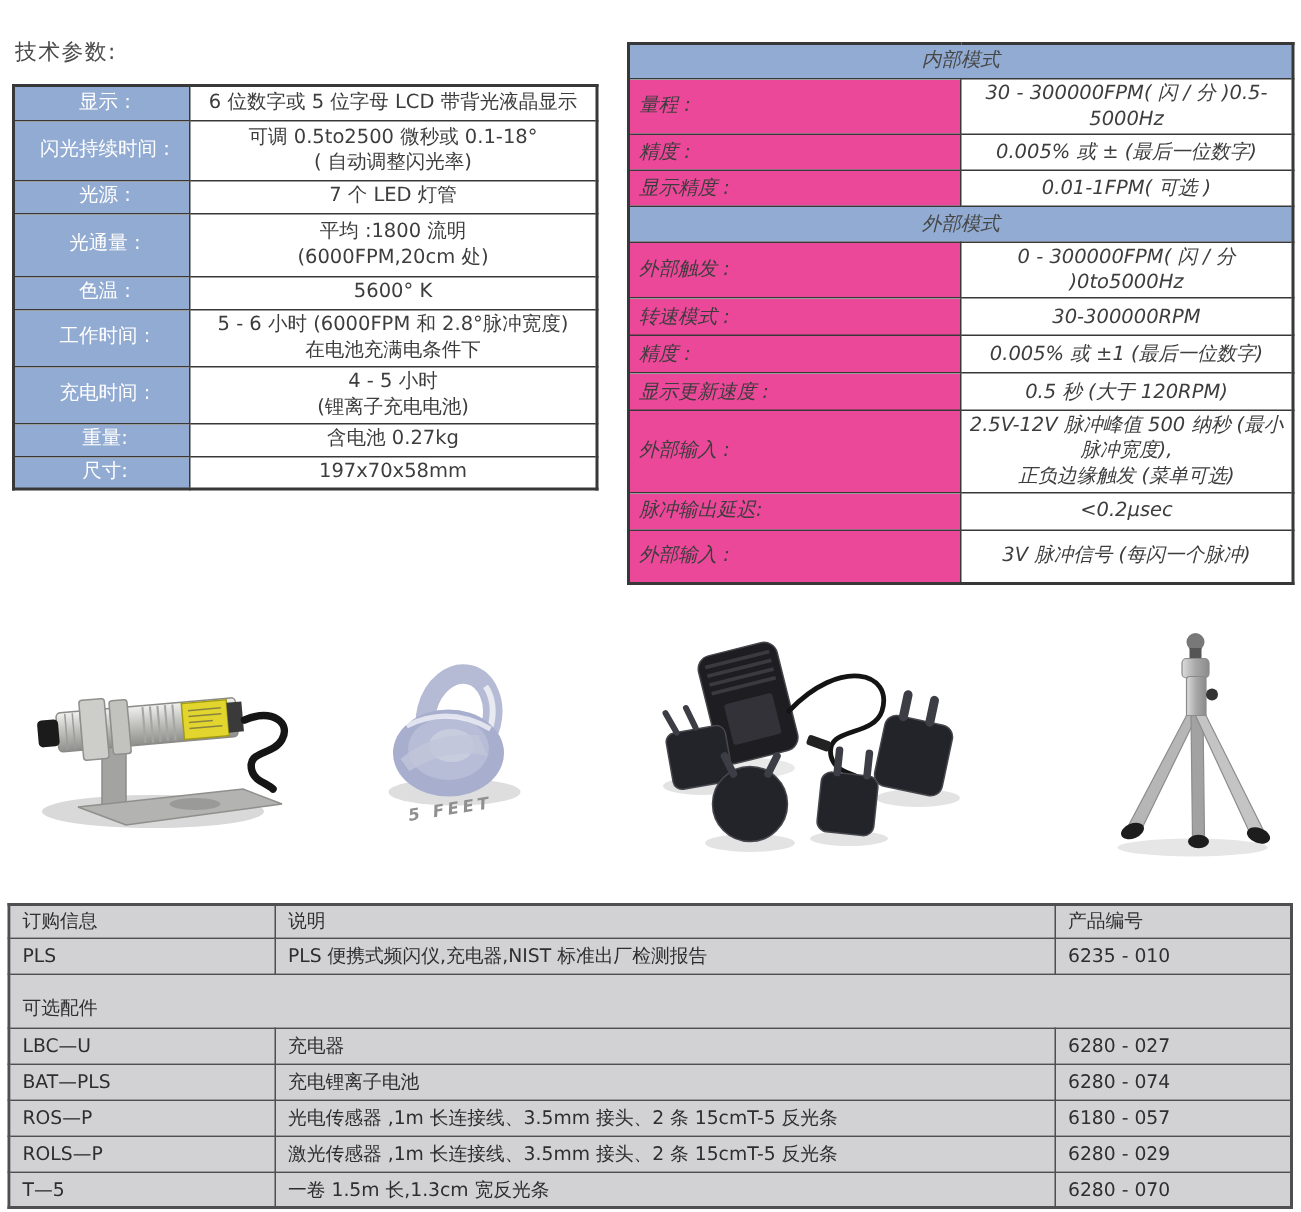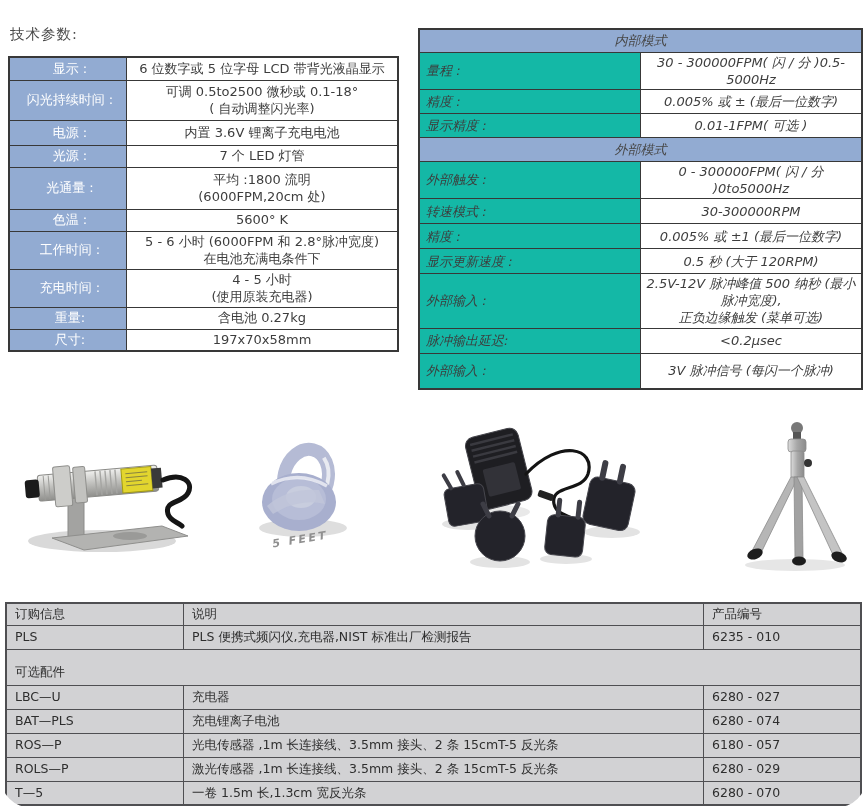--- a/index.html
+++ b/index.html
@@ -1,36 +1,36 @@
 <!DOCTYPE html>
 <html><head>
 <meta charset="utf-8">
 <style>
   html,body{margin:0;padding:0;background:#ffffff;}
   body{font-family:"DejaVu Sans","Liberation Sans",sans-serif;}
-  #page{position:relative;width:867px;height:808px;background:#ffffff;overflow:hidden;border-radius:32px;}
+  #page{position:relative;width:867px;height:808px;background:#ffffff;overflow:hidden;}
 
   
   table{border-collapse:collapse;table-layout:fixed;position:absolute;}
   td{overflow:hidden;}
 
   
   #title{position:absolute;left:10px;top:25px;font-size:14.5px;color:#4a4a4a;letter-spacing:1px;}
 
   
   #left-table{left:8px;top:56px;width:391px;border:2px solid #383838;}
   #left-table td{border:1.5px solid #383838;font-size:13px;line-height:1.32;padding:1px 4px;vertical-align:middle;}
   #left-table td.lbl{width:104px;background:#92abd2;color:#ffffff;text-align:center;padding-left:8px;}
   #left-table td.val{text-align:center;color:#3d3d3d;}
 
   
   #right-table{left:418px;top:28px;width:445px;border:2px solid #383838;}
   #right-table td{border:1.5px solid #383838;font-size:13px;line-height:1.32;padding:1px 4px;vertical-align:middle;font-style:italic;}
   #right-table td.hdr{background:#92abd2;color:#474747;text-align:center;}
-  #right-table td.lbl{width:106px;background:#14b8a6;color:#3d3d3d;text-align:left;padding-left:6px;}
+  #right-table td.lbl{width:106px;background:#ec4899;color:#3d3d3d;text-align:left;padding-left:6px;}
   #right-table td.val{text-align:center;color:#3d3d3d;}
 
   
   #order-table{left:5px;top:602px;width:857px;border:2px solid #4f4f52;}
   #order-table td{border:1.5px solid #4f4f52;background:#d2d2d4;color:#2e2e2e;font-size:12.5px;
                   text-align:left;padding:2px 8px;vertical-align:middle;line-height:1.3;}
   #order-table td.c1{width:160px;}
   #order-table td.c3{width:140px;}
   #order-table td.section{vertical-align:bottom;padding-bottom:4px;}
 
@@ -60,24 +60,20 @@
       <td class="lbl">显示 :</td>
       <td class="val">6 位数字或 5 位字母 LCD 带背光液晶显示</td>
     </tr>
     <tr class="rh40">
       <td class="lbl">闪光持续时间 :</td>
       <td class="val">
         <div>可调 0.5to2500 微秒或 0.1-18°</div>
         <div>( 自动调整闪光率)</div>
       </td>
     </tr>
-    <tr class="rh25">
-      <td class="lbl">电源 :</td>
-      <td class="val">内置 3.6V 锂离子充电电池</td>
-    </tr>
     <tr class="rh22">
       <td class="lbl">光源 :</td>
       <td class="val">7 个 LED 灯管</td>
     </tr>
     <tr class="rh42">
       <td class="lbl">光通量 :</td>
       <td class="val">
         <div>平均 :1800 流明</div>
         <div>(6000FPM,20cm 处)</div>
       </td>
@@ -90,21 +86,21 @@
       <td class="lbl">工作时间 :</td>
       <td class="val">
         <div>5 - 6 小时 (6000FPM 和 2.8°脉冲宽度)</div>
         <div>在电池充满电条件下</div>
       </td>
     </tr>
     <tr class="rh38">
       <td class="lbl">充电时间 :</td>
       <td class="val">
         <div>4 - 5 小时</div>
-        <div>(使用原装充电器)</div>
+        <div>(锂离子充电电池)</div>
       </td>
     </tr>
     <tr class="rh22">
       <td class="lbl">重量:</td>
       <td class="val">含电池 0.27kg</td>
     </tr>
     <tr class="rh22">
       <td class="lbl">尺寸:</td>
       <td class="val">197x70x58mm</td>
     </tr>

